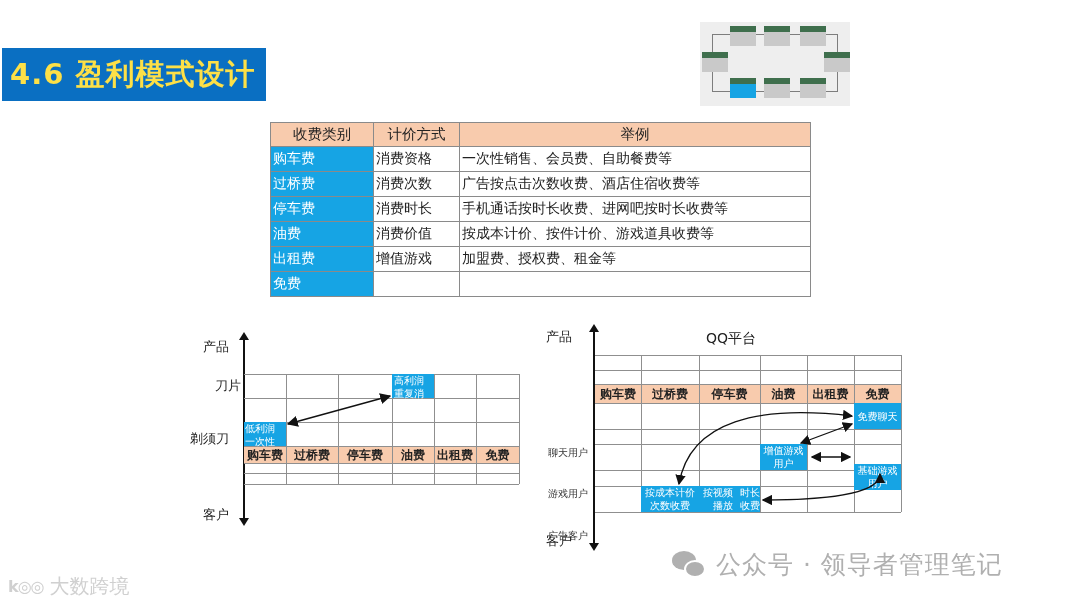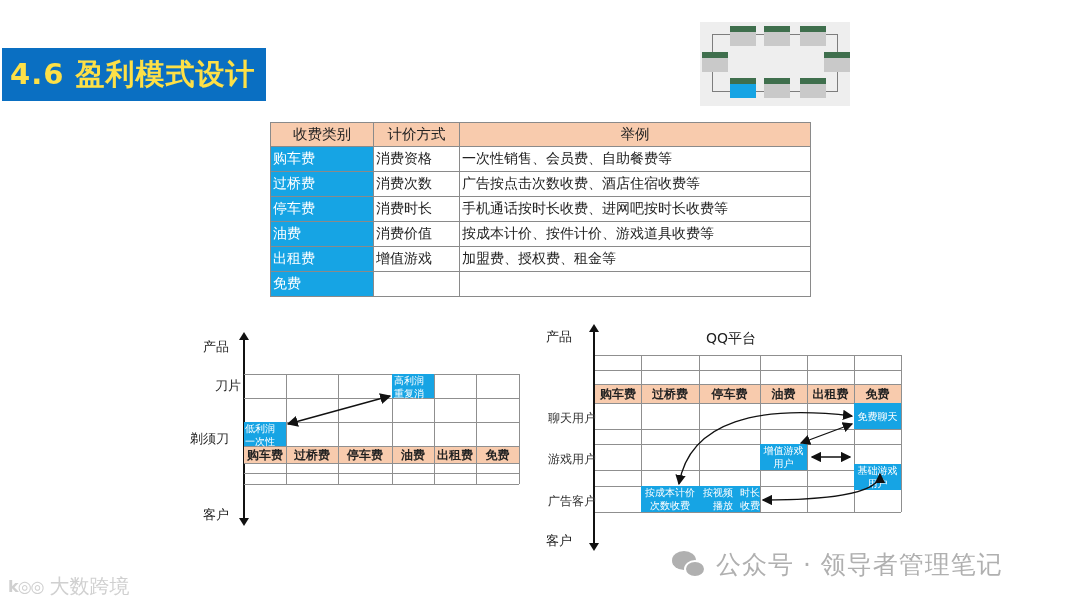--- a/index.html
+++ b/index.html
@@ -16,21 +16,21 @@
 
   table.fees { position: absolute; left: 270px; top: 122px; border-collapse: collapse; font-size: 14px; }
   table.fees td, table.fees th { border: 1px solid #8a8a8a; height: 25px; padding: 0 2px; white-space: nowrap; font-weight: normal; text-align: left; }
   table.fees th { background: #f8cbad; text-align: center; font-size: 14.5px; height: 24px; }
   table.fees td.cat { background: #16a4e4; color: #fff; }
   table.fees .c1 { width: 103px; }
   table.fees .c2 { width: 86px; }
   table.fees .c3 { width: 351px; }
 
   .ax-label { position: absolute; font-size: 13px; color: #222; }
-  .ax-small { position: absolute; font-size: 12px; color: #333; }
+  .ax-small { position: absolute; font-size: 10px; color: #333; margin-top: 36px; }
   .axis { position: absolute; width: 2px; background: #111; }
   .axis:before, .axis:after { content: ""; position: absolute; left: -4px; border-left: 5px solid transparent; border-right: 5px solid transparent; }
   .axis:before { top: -6px; border-bottom: 8px solid #111; }
   .axis:after { bottom: -6px; border-top: 8px solid #111; }
 
   .grid { position: absolute; }
   .hl { position: absolute; height: 1px; background: #8f8f8f; }
   .vl { position: absolute; width: 1px; background: #8f8f8f; }
   .hdr-band { position: absolute; background: #f8cbad; }
   .hdr-cell { position: absolute; text-align: center; font-family: "DejaVu Serif", "Liberation Serif", serif; font-weight: bold; font-size: 12px; color: #222; }

